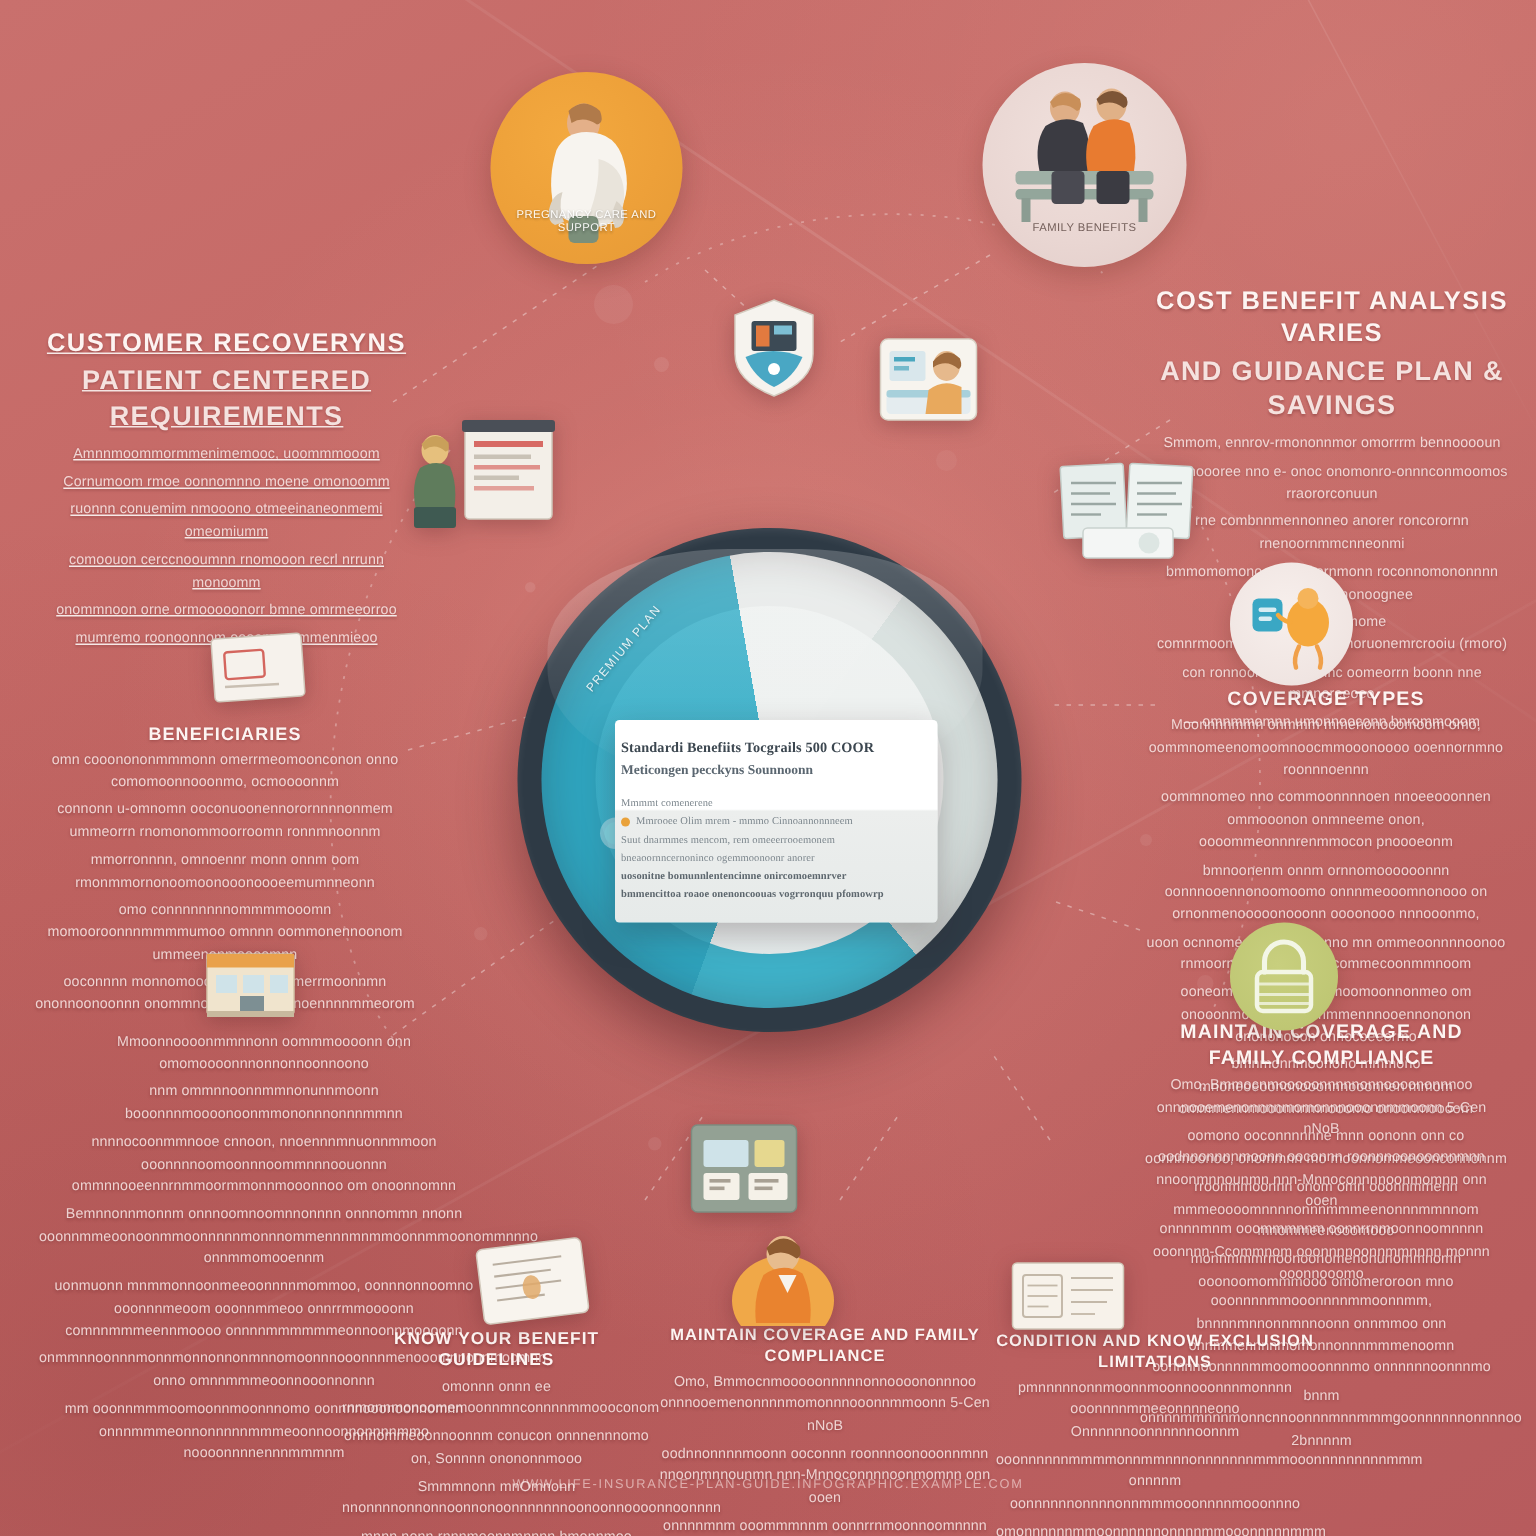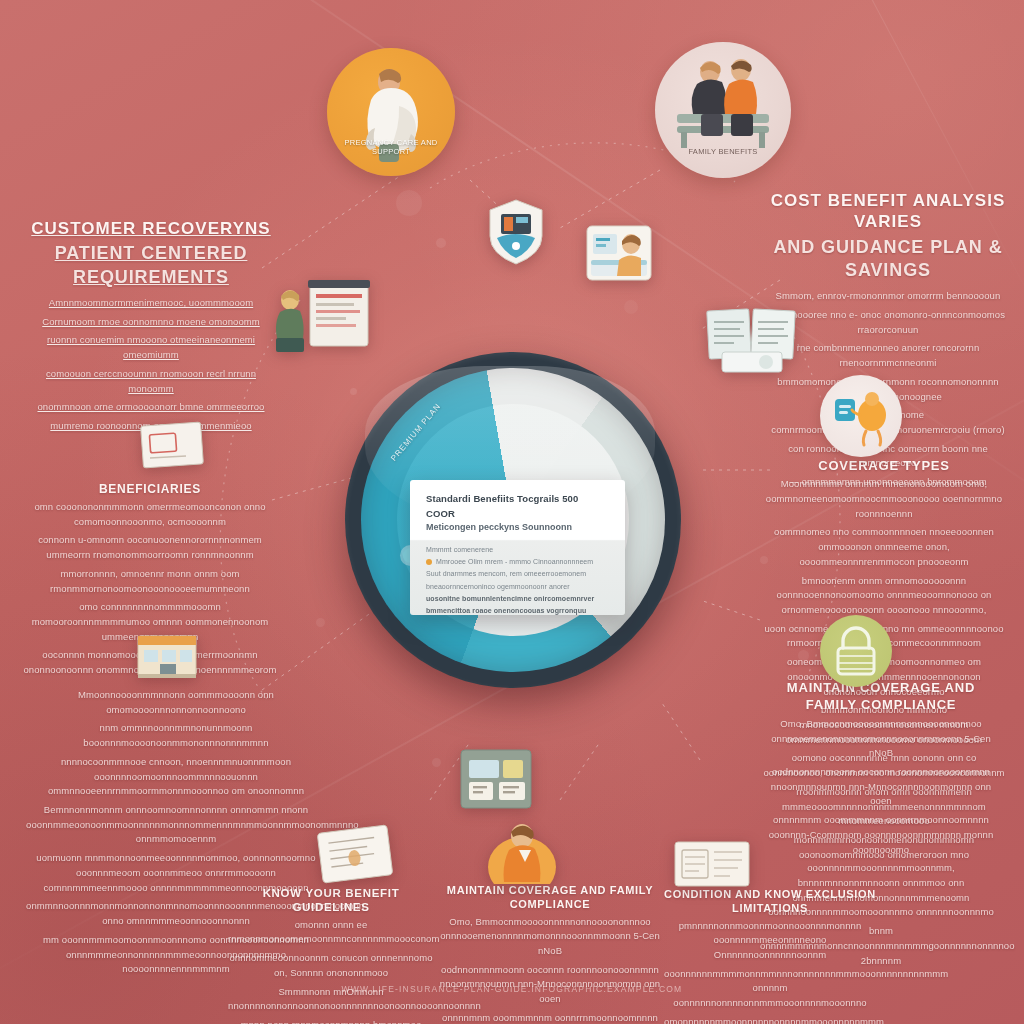--- a/index.html
+++ b/index.html
@@ -78,21 +78,21 @@
   #donut-dot{
     position:absolute;left:58px;top:196px;width:15px;height:15px;border-radius:50%;
     background:#7fd3e0;box-shadow:0 0 0 3px rgba(255,255,255,.35);
   }
   
   #center-card{
     position:absolute;left:410px;top:480px;width:215px;height:135px;
     background:linear-gradient(180deg,#ffffff 0%,#ffffff 44%,#eceeed 45%,#e6eae9 100%);
     border-radius:3px;
     box-shadow:0 8px 22px rgba(50,20,25,.28);
-    padding:12px 16px 10px 16px;box-sizing:border-box;overflow:hidden;
+    padding:12px 16px 10px 4px;box-sizing:border-box;overflow:hidden;font-family:Liberation Serif, serif;
   }
   #center-card .ct{font-size:9.5px;font-weight:700;color:#3c4750;line-height:1.55;letter-spacing:.01em;}
   #center-card .cs{font-size:9px;font-weight:700;color:#5a6670;line-height:1.5;margin-bottom:9px;}
   #center-card .cl{font-size:7px;color:#7c868d;line-height:1.75;letter-spacing:.01em;}
   #center-card .cl.b{color:#5d676e;font-weight:600;}
   #center-card .bullet{
     display:inline-block;width:6px;height:6px;border-radius:50%;
     background:#e9a23b;margin-right:4px;vertical-align:middle;
   }
 

